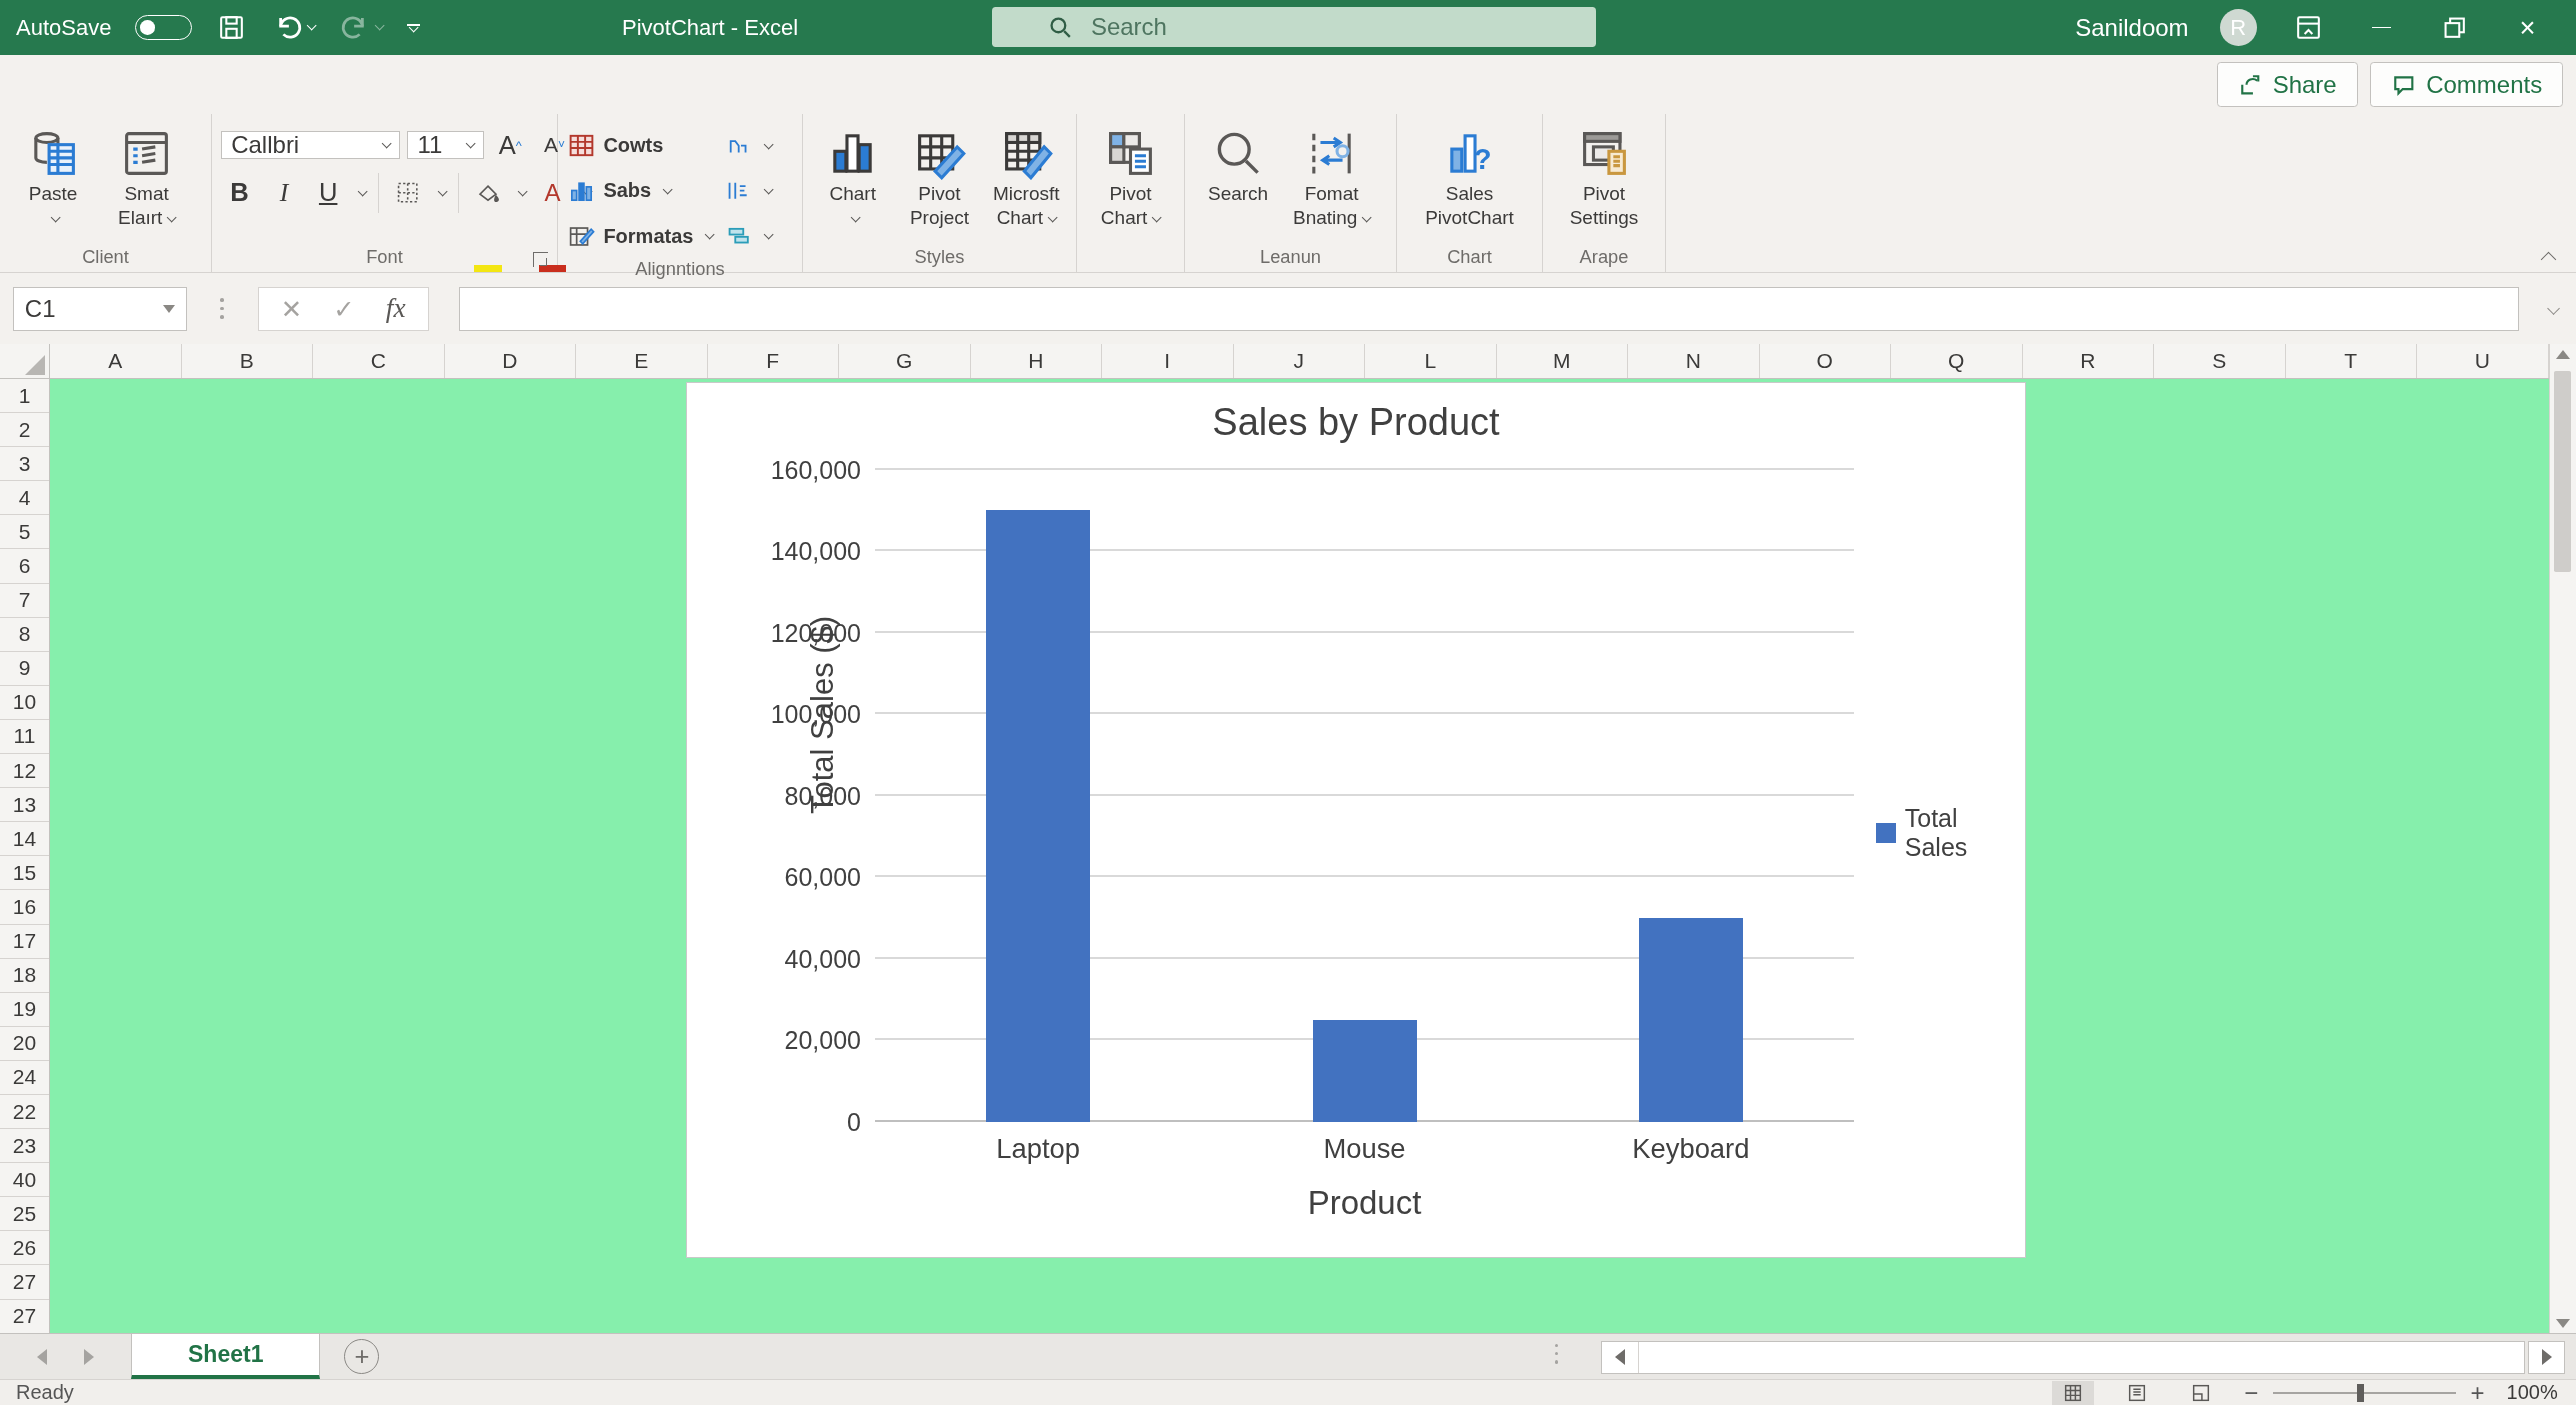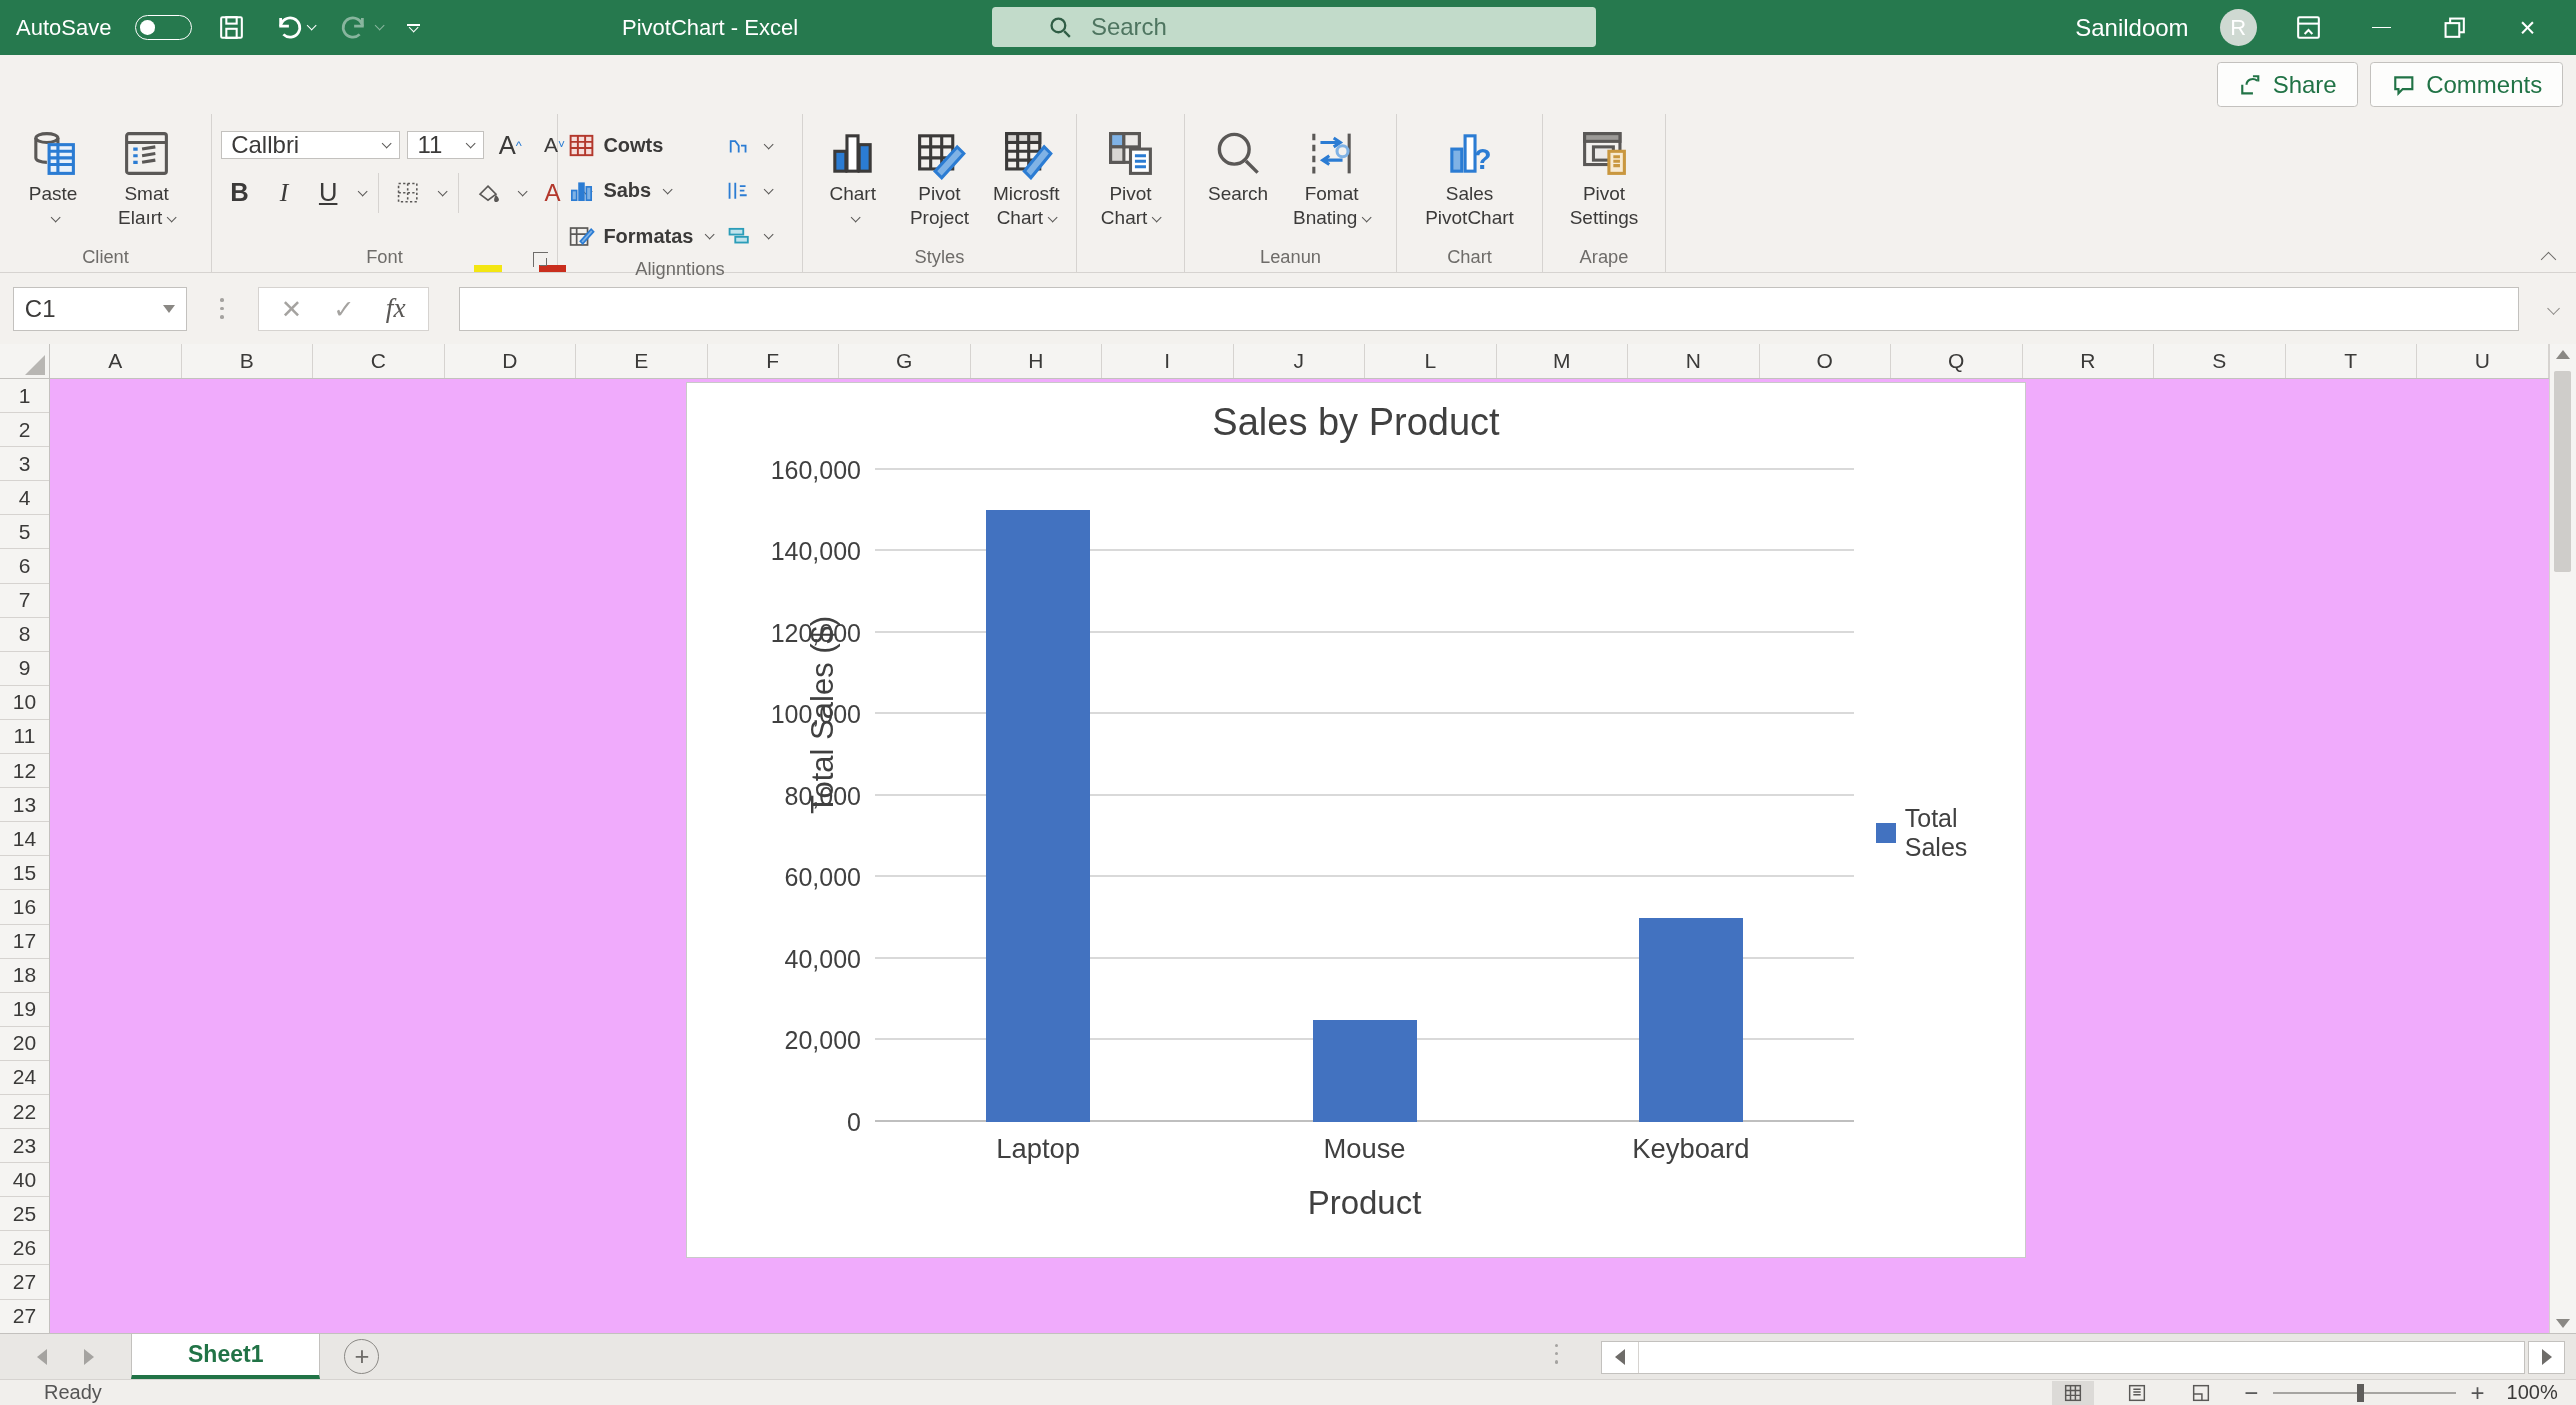--- a/index.html
+++ b/index.html
@@ -83,21 +83,21 @@
   .fchev{width:9.1px;height:9.1px;border-right:1.8px solid #8a8884;border-bottom:1.8px solid #8a8884;transform:rotate(45deg);margin-right:5.5px;cursor:pointer;}
 
   
   .sheet{flex:1;position:relative;background:#fff;}
   .corner{position:absolute;left:0;top:0;width:50px;height:35px;background:#f5f4f2;border-right:0.9px solid var(--border-dark);border-bottom:0.9px solid var(--border-dark);}
   .corner::after{content:"";position:absolute;right:3.7px;bottom:2.7px;width:0;height:0;border-left:20px solid transparent;border-bottom:20px solid #b8b6b3;}
   .colheaders{position:absolute;left:50px;right:27.4px;top:0;height:35px;display:flex;background:#f5f4f2;border-bottom:0.9px solid var(--border-dark);}
   .colh{flex:1;border-right:0.9px solid var(--border);display:flex;align-items:center;justify-content:center;font-size:21px;color:var(--txt);cursor:pointer;}
   .rowheaders{position:absolute;left:0;top:35px;bottom:0;width:50px;display:flex;flex-direction:column;background:#f5f4f2;border-right:0.9px solid var(--border-dark);}
   .rowh{flex:1;border-bottom:0.9px solid var(--border);display:flex;align-items:center;justify-content:center;font-size:21px;color:var(--txt);cursor:pointer;}
-  .canvas{position:absolute;left:50px;top:35px;right:27.4px;bottom:0;background:#f0abfc;text-decoration:underline;}
+  .canvas{position:absolute;left:50px;top:35px;right:27.4px;bottom:0;background:#86efac;text-decoration:underline;}
   .vscroll{position:absolute;right:0;top:0;bottom:0;width:27.4px;background:#f5f4f2;border-left:0.9px solid var(--border);display:flex;flex-direction:column;align-items:center;justify-content:space-between;padding:5.5px 0;}
   .scrl-arrow{width:0;height:0;cursor:pointer;}
   .up{border-left:7.3px solid transparent;border-right:7.3px solid transparent;border-bottom:9.1px solid #8a8884;}
   .down{border-left:7.3px solid transparent;border-right:7.3px solid transparent;border-top:9.1px solid #8a8884;}
   .vthumb{width:16.5px;height:201px;background:#cfcdca;border-radius:1.8px;position:absolute;top:27.4px;left:4.6px;cursor:grab;}
 
   
   .chartbox{position:absolute;left:636px;top:2.7px;width:1340px;height:876px;background:#fff;border:1.8px solid #c9c9c9;cursor:pointer;}
   .chart-title{position:absolute;top:18.3px;left:0;width:100%;text-align:center;font-size:38px;color:#404040;}
   .plot{position:absolute;left:188px;top:87px;width:979px;height:652px;}
@@ -122,21 +122,21 @@
   .right-tri{border-top:8.2px solid transparent;border-bottom:8.2px solid transparent;border-left:10px solid #a5a3a0;}
   .sheettab{height:100%;background:#fff;border-left:0.9px solid var(--border-dark);border-right:0.9px solid var(--border-dark);border-bottom:4.6px solid var(--green-dark);padding:0 56px;display:flex;align-items:center;font-size:23px;font-weight:bold;color:var(--green-dark);cursor:pointer;text-align:center;}
   .addsheet{width:35px;height:35px;border:1.8px solid #8a8884;border-radius:50%;display:flex;align-items:center;justify-content:center;font-size:25.6px;color:#6e6c69;margin-left:24px;cursor:pointer;}
   .hscroll{position:absolute;left:1601px;right:51px;top:6.4px;height:33px;background:#fff;border:0.9px solid var(--border-dark);display:flex;align-items:center;cursor:pointer;}
   .hs-left{width:37px;height:100%;border-right:0.9px solid var(--border);display:flex;align-items:center;justify-content:center;}
   .hs-right{position:absolute;right:11px;top:6.4px;width:37px;height:33px;background:#fff;border:0.9px solid var(--border-dark);display:flex;align-items:center;justify-content:center;cursor:pointer;}
   .tbdots{position:absolute;left:1551px;top:9.1px;}
 
   
   .statusbar{height:25.6px;background:#f1efec;border-top:0.9px solid var(--border);display:flex;align-items:center;font-size:20px;color:#555;position:relative;flex:0 0 auto;}
-  .status-left{padding-left:44px;}
+  .status-left{padding-left:16px;}
   .status-right{position:absolute;right:18.3px;display:flex;align-items:center;gap:22px;height:100%;}
   .viewbtn{width:42px;height:24px;display:flex;align-items:center;justify-content:center;cursor:pointer;}
   .viewbtn.active{background:#dcdad7;}
   .zoomwrap{display:flex;align-items:center;gap:14.6px;}
   .zminus,.zplus{font-size:24px;color:#555;cursor:pointer;line-height:1;}
   .ztrack{width:183px;height:1.8px;background:#a6a4a1;position:relative;cursor:pointer;}
   .zthumb{position:absolute;left:46%;top:-8.2px;width:7.3px;height:18.3px;background:#5f5d5b;}
   .zpct{font-size:20px;color:#3b3a39;}
 </style>
 </head>

